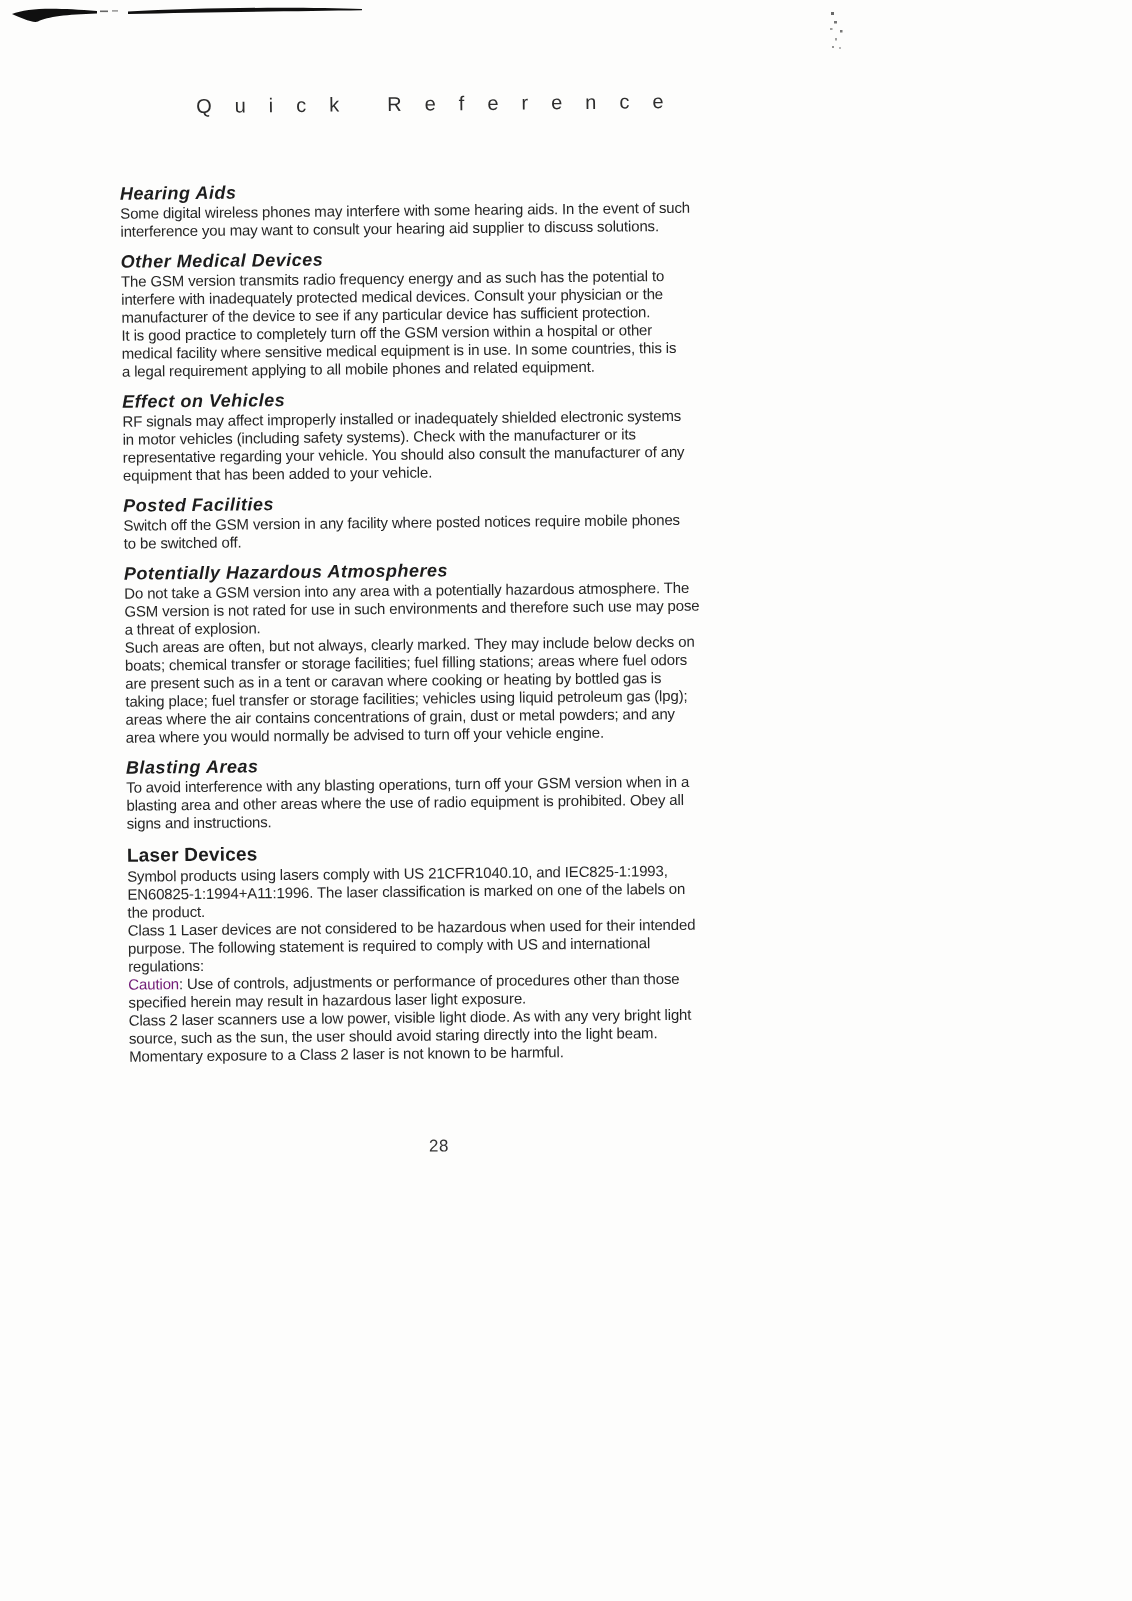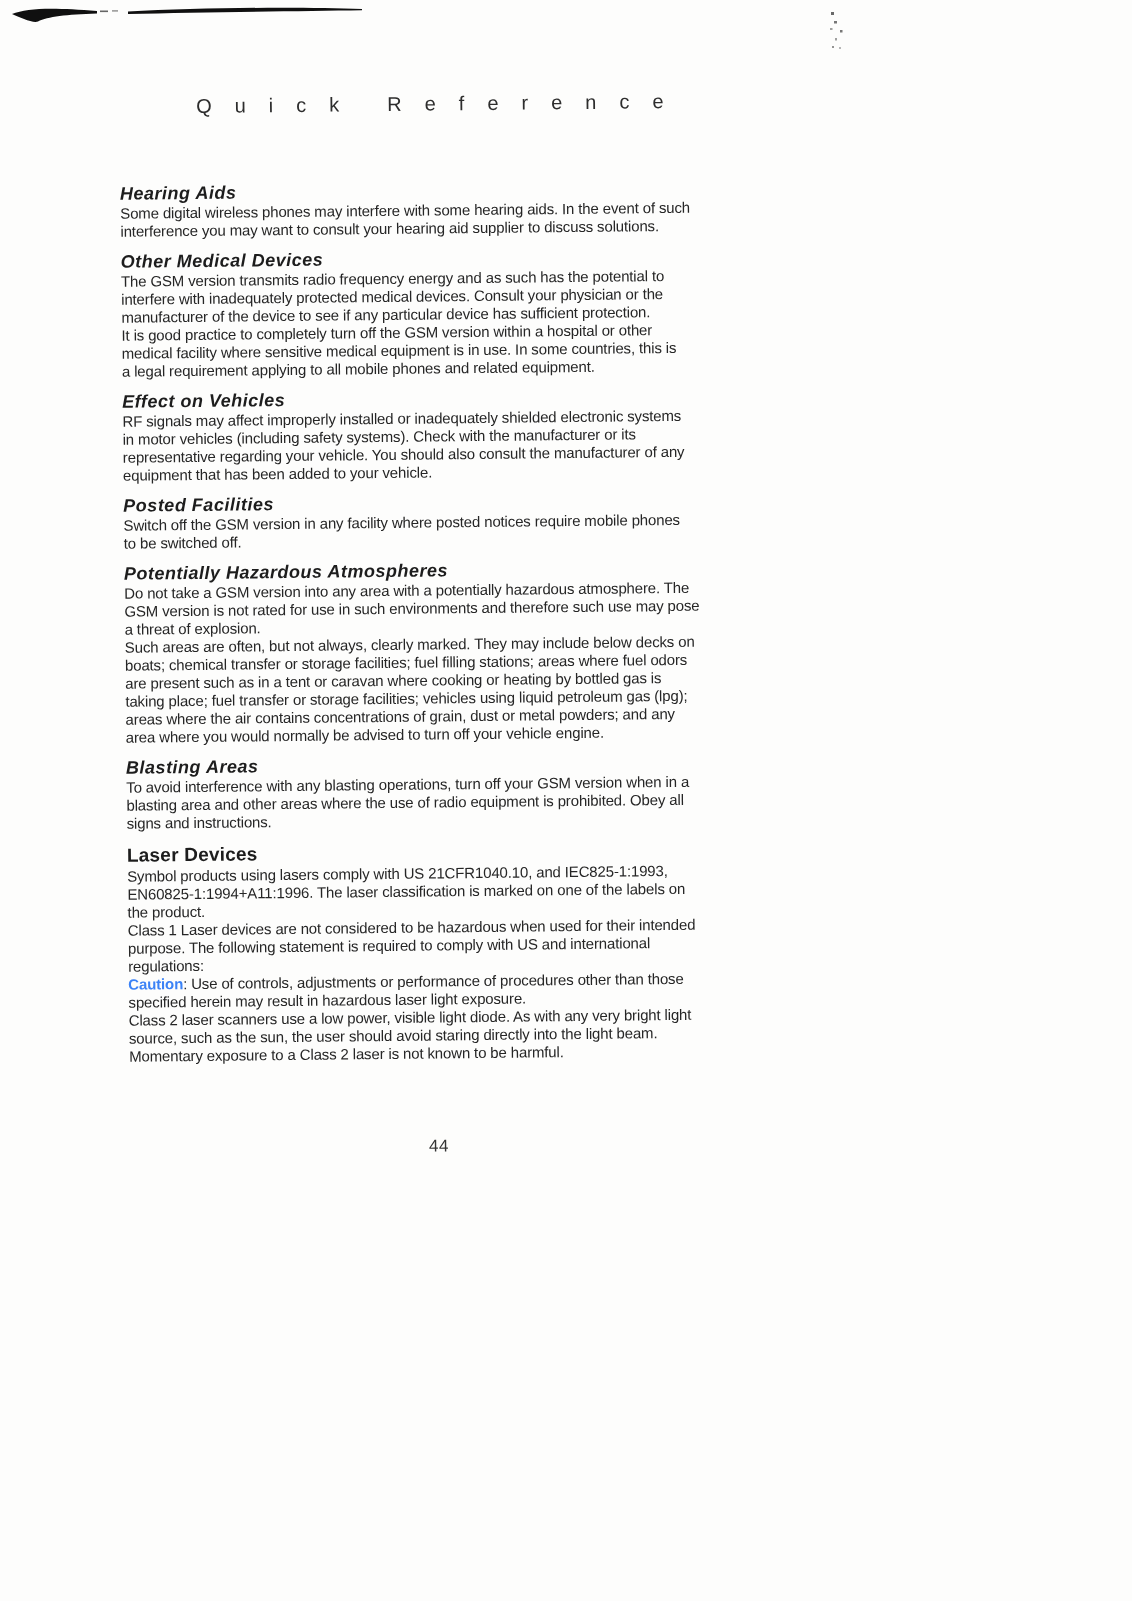--- a/index.html
+++ b/index.html
@@ -77,21 +77,21 @@
     margin-top: 11px;
   }
   .content p {
     margin: 0;
     font-size: 15px;
     line-height: 18px;
     letter-spacing: -0.15px;
     white-space: pre;
     color: #262626;
   }
-  .content p b { font-weight: 700; color: #3b82f6; }
+  .content p b { font-weight: 400; color: #701a75; }
   .page-number {
     position: absolute;
     left: 417px;
     top: 1141px;
     font-size: 17px;
     color: #333;
     letter-spacing: 0.5px;
   }
 </style>
 </head>
@@ -182,16 +182,16 @@
 regulations:</p>
         <p><b>Caution</b><span>: Use of controls, adjustments or performance of procedures other than those
 specified herein may result in hazardous laser light exposure.</span></p>
         <p>Class 2 laser scanners use a low power, visible light diode. As with any very bright light
 source, such as the sun, the user should avoid staring directly into the light beam.
 Momentary exposure to a Class 2 laser is not known to be harmful.</p>
       </section>
 
     </div>
 
-    <div class="page-number">44</div>
+    <div class="page-number">28</div>
 
   </div>
 </div>
 
 </body></html>

